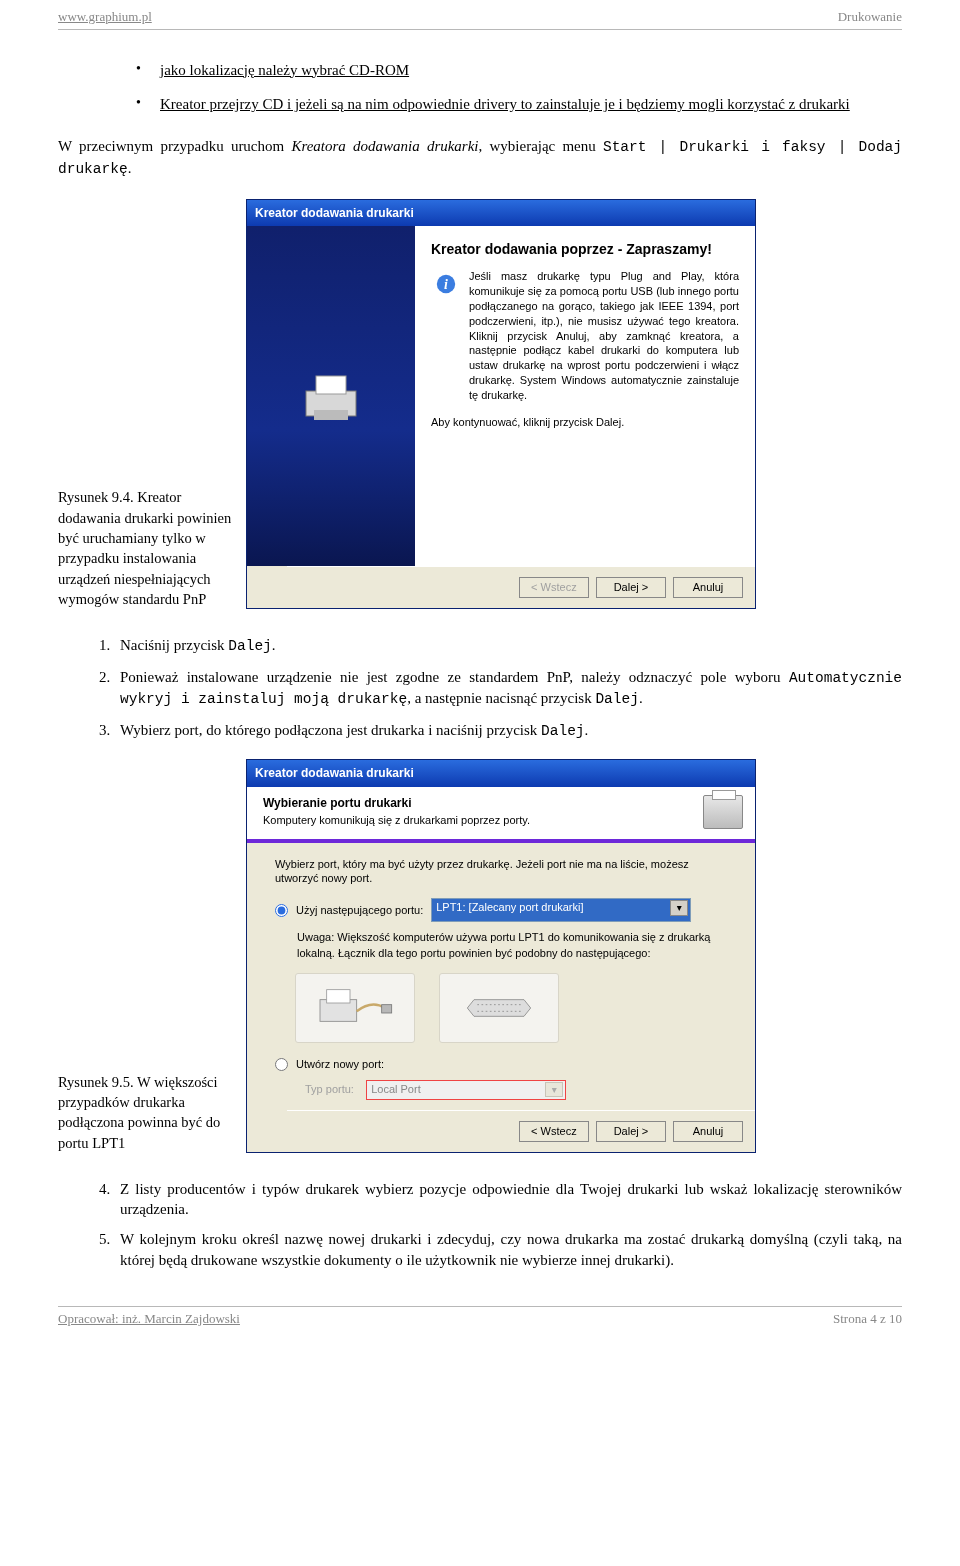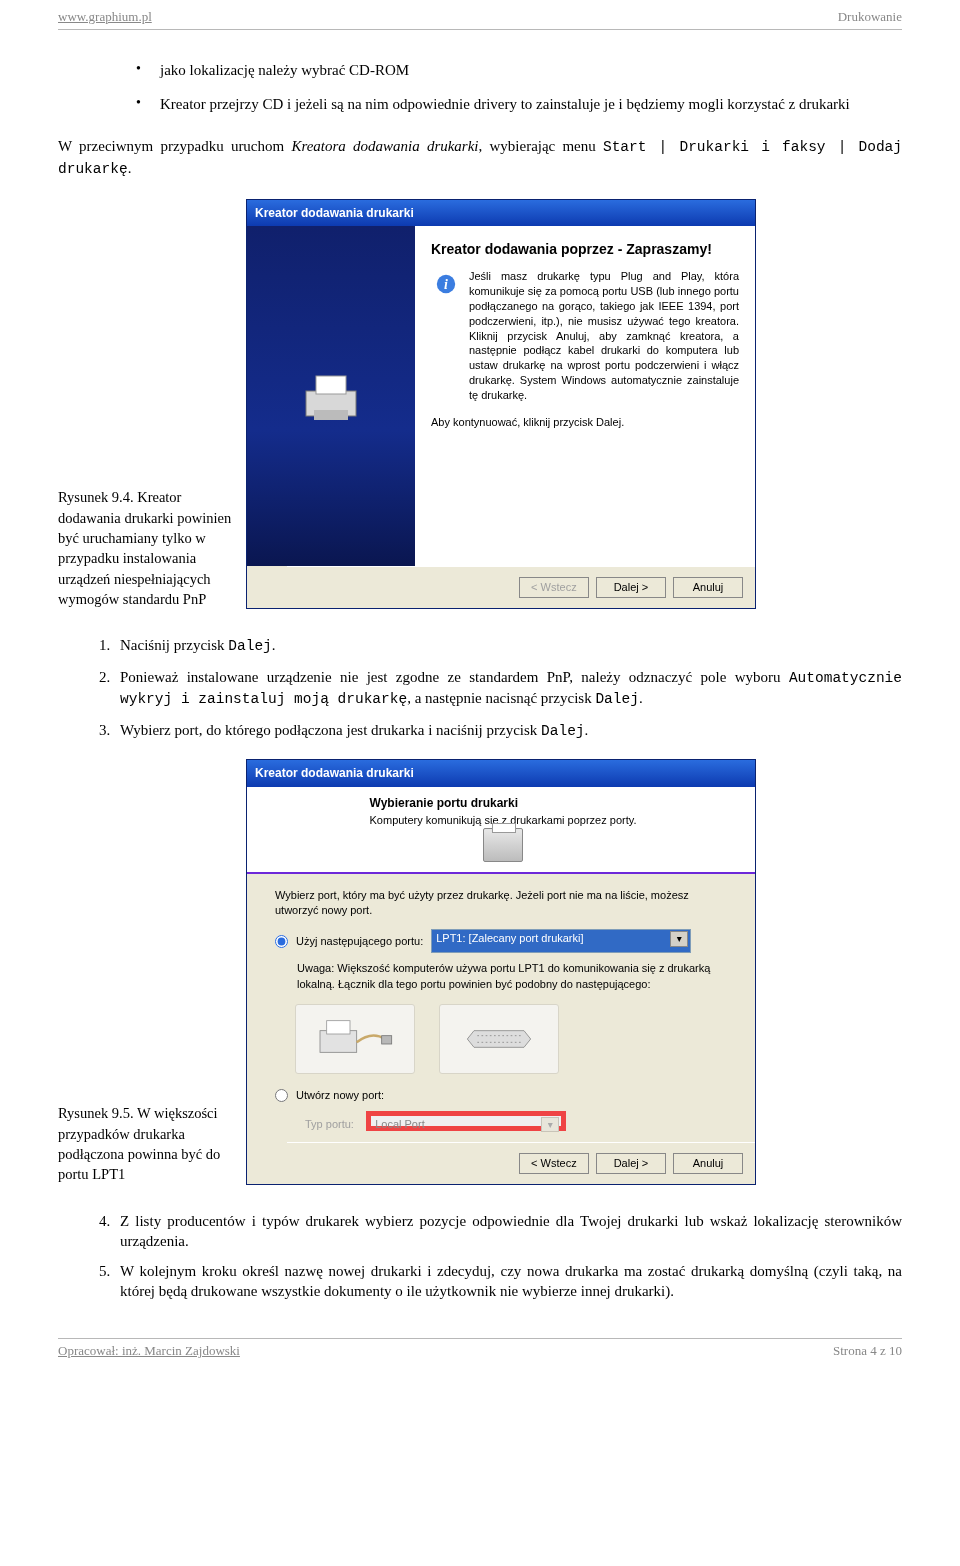--- a/index.html
+++ b/index.html
@@ -16,21 +16,21 @@
     display: flex;
     justify-content: space-between;
     font-size: 13px;
     color: #888;
     padding-bottom: 3px;
   }
   .header-row { border-bottom: 1px solid #b8b8b8; }
   .footer-row { border-top: 1px solid #b8b8b8; padding-top: 3px; margin-top: 36px; }
   .header-row a, .footer-row .left { text-decoration: underline; color: #888; }
   .content { padding-top: 30px; }
-  ul.bullets { list-style: none; padding-left: 78px; margin-bottom: 22px; }
+  ul.bullets { list-style: none; padding-left: 78px; margin-bottom: 22px; text-decoration: underline; }
   ul.bullets li { margin-bottom: 14px; padding-left: 24px; position: relative; text-align: justify;}
   ul.bullets li::before {
     content: "•";
     position: absolute; left: 0; top: 0;
     font-size: 14px;
   }
   p.body { text-align: justify; margin-bottom: 20px; }
   .mono { font-family: "Courier New", monospace; font-size: 14.5px; }
   .figure-row { display: flex; gap: 10px; margin: 14px 0 26px 0; align-items: flex-end; }
   .figure-caption { width: 178px; font-size: 14.5px; line-height: 1.4; }
@@ -86,23 +86,23 @@
   .w1 .info-icon {
     background: #fff; border: none; display:flex; align-items:center; justify-content:center;
   }
   .w1 .info-icon svg { width:22px; height:22px; }
   .w1 .para { font-size: 11px; line-height: 1.35; text-align: justify; }
   .w1 .cont { margin-top: 12px; font-size: 11px; }
 
   
   .w2 .header {
     background: #fff;
-    border-bottom: 2px solid #6d28d9;
+    border-bottom: 4px solid #6d28d9;
     padding: 8px 12px 10px 16px;
-    display: flex; justify-content: space-between; align-items:center;flex-direction:column;
+    display: flex; justify-content: space-between; align-items:center;
   }
   .w2 .header .ht { font-weight: bold; font-size: 12px; }
   .w2 .header .hs { font-size: 11px; margin-top:2px; }
   .w2 .pic { width: 40px; height: 34px; background: linear-gradient(#e8e8e8,#bcbcbc); border:1px solid #888; border-radius:2px; position:relative;}
   .w2 .pic::after{content:"";position:absolute;top:-6px;left:8px;width:22px;height:8px;background:#fff;border:1px solid #999;}
   .w2 .bodyp { padding: 14px 20px 10px 28px; }
   .w2 .intro { margin-bottom: 12px; font-size:11px; }
   .w2 .radioLine { display:flex; align-items:center; gap:8px; margin-bottom:8px; font-size:11px; }
   .w2 .radioLine.indent { margin-left: 0; }
   .w2 input[type=radio]{ accent-color:#2a6cde; }
@@ -113,21 +113,21 @@
   }
   .w2 .sel::after{content:"▾"; position:absolute; right:2px; top:1px; background:#d4d0c8; color:#000;
     width:16px; text-align:center; border:1px solid #888; font-size:10px;}
   .w2 .note { margin: 4px 0 12px 22px; font-size:11px; line-height:1.4; max-width: 420px; }
   .w2 .printers { display:flex; gap:24px; margin: 8px 0 14px 20px; }
   .w2 .pg { width:120px; height:70px; background:#f4f3ef; border:1px solid #d8d5c8; border-radius:3px;
     display:flex; align-items:center; justify-content:center; position:relative;}
   .w2 .pg svg { width: 90px; height:50px; }
   .w2 .typ { color:#a0a0a0; font-size:11px; margin-left:30px; }
   .w2 .typ .selD {
-    display:inline-block; width:200px; height:20px; border:5px solid #ef4444; background:#f0f0f0; color:#888;
+    display:inline-block; width:200px; height:20px; border:1px solid #ef4444; background:#f0f0f0; color:#888;
     padding:1px 4px; position:relative; font-size:11px;
   }
   .w2 .typ .selD::after{content:"▾"; position:absolute; right:2px; top:1px; background:#e8e6da; color:#aaa;
     width:16px; text-align:center; border:1px solid #c8c4b8; font-size:10px;}
 
   ol.steps { list-style: decimal; padding-left: 56px; }
   ol.steps li { margin-bottom: 10px; text-align: justify; padding-left: 6px; }
 </style>
 </head>
 <body>

